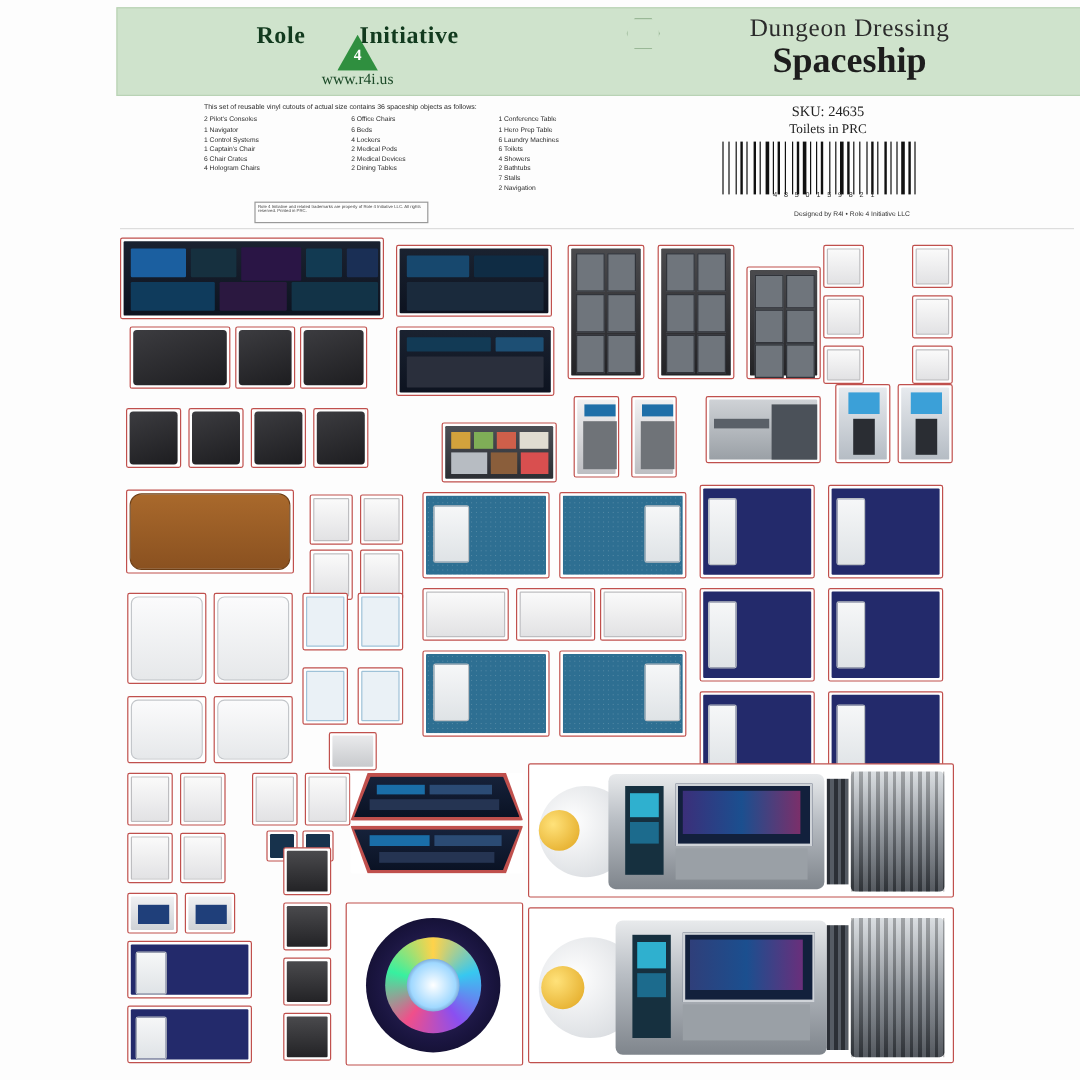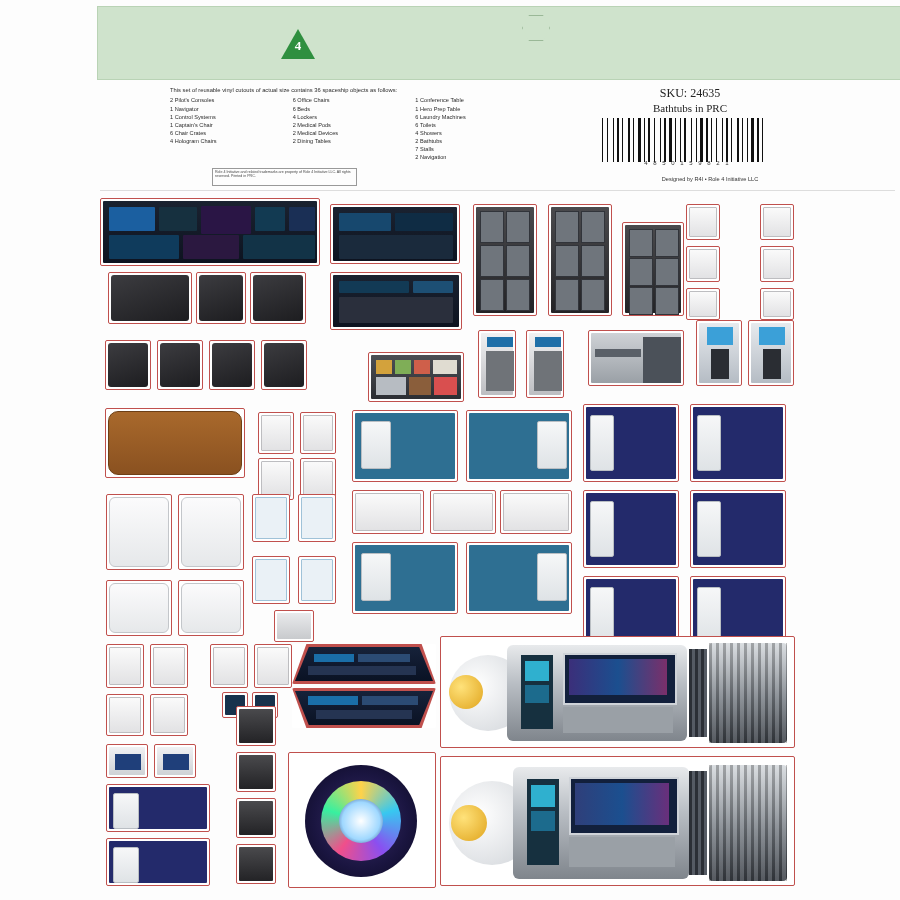--- a/index.html
+++ b/index.html
@@ -78,25 +78,35 @@
   .portal{background:radial-gradient(circle at 50% 50%,#3a2f6b 0%,#1a1540 60%,#0b0920 100%);border-radius:50%;}
   .stripe-dark{background:repeating-linear-gradient(90deg,#2b2f36 0 3px,#555b64 3px 6px);}
 </style>
 </head>
 <body>
 
 <div class="sheet">
 
   <div class="header">
     <div class="brand">
+      <div class="brand-line">
+        <span>Role</span>
+        <span class="gap"></span>
+        <span>Initiative</span>
+      </div>
       <div class="d4">
           <span>4</span>
         </div>
+      <div class="brand-url">www.r4i.us</div>
     </div>
     <div class="hex"></div>
+    <div class="title-wrap">
+      <div class="title-1">Dungeon Dressing</div>
+      <div class="title-2">Spaceship</div>
+    </div>
   </div>
 
   <div class="info">
     <div class="intro">This set of reusable vinyl cutouts of actual size contains 36 spaceship objects as follows:</div>
     <div class="cols">
       <div class="col">
         <div>2 Pilot's Consoles</div>
         <div>1 Navigator</div>
         <div>1 Control Systems</div>
         <div>1 Captain's Chair</div>
@@ -120,21 +130,21 @@
         <div>2 Bathtubs</div>
         <div>7 Stalls</div>
         <div>2 Navigation</div>
       </div>
     </div>
   </div>
   <div class="legalbox">Role 4 Initiative and related trademarks are property of Role 4 Initiative LLC. All rights reserved. Printed in PRC.</div>
 
   <div class="sku">
     <div class="l1">SKU:  24635</div>
-    <div class="l2">Bathtubs in PRC</div>
+    <div class="l2">Toilets in PRC</div>
   </div>
   <div class="barcode" id="barcode">
       <i style="left: 2px; width: 1px;"></i>
       <i style="left: 7px; width: 1px;"></i>
       <i style="left: 13px; width: 1px;"></i>
       <i style="left: 17px; width: 2px;"></i>
       <i style="left: 22px; width: 1px;"></i>
       <i style="left: 28px; width: 2px;"></i>
       <i style="left: 33px; width: 1px;"></i>
       <i style="left: 38px; width: 3px;"></i>

